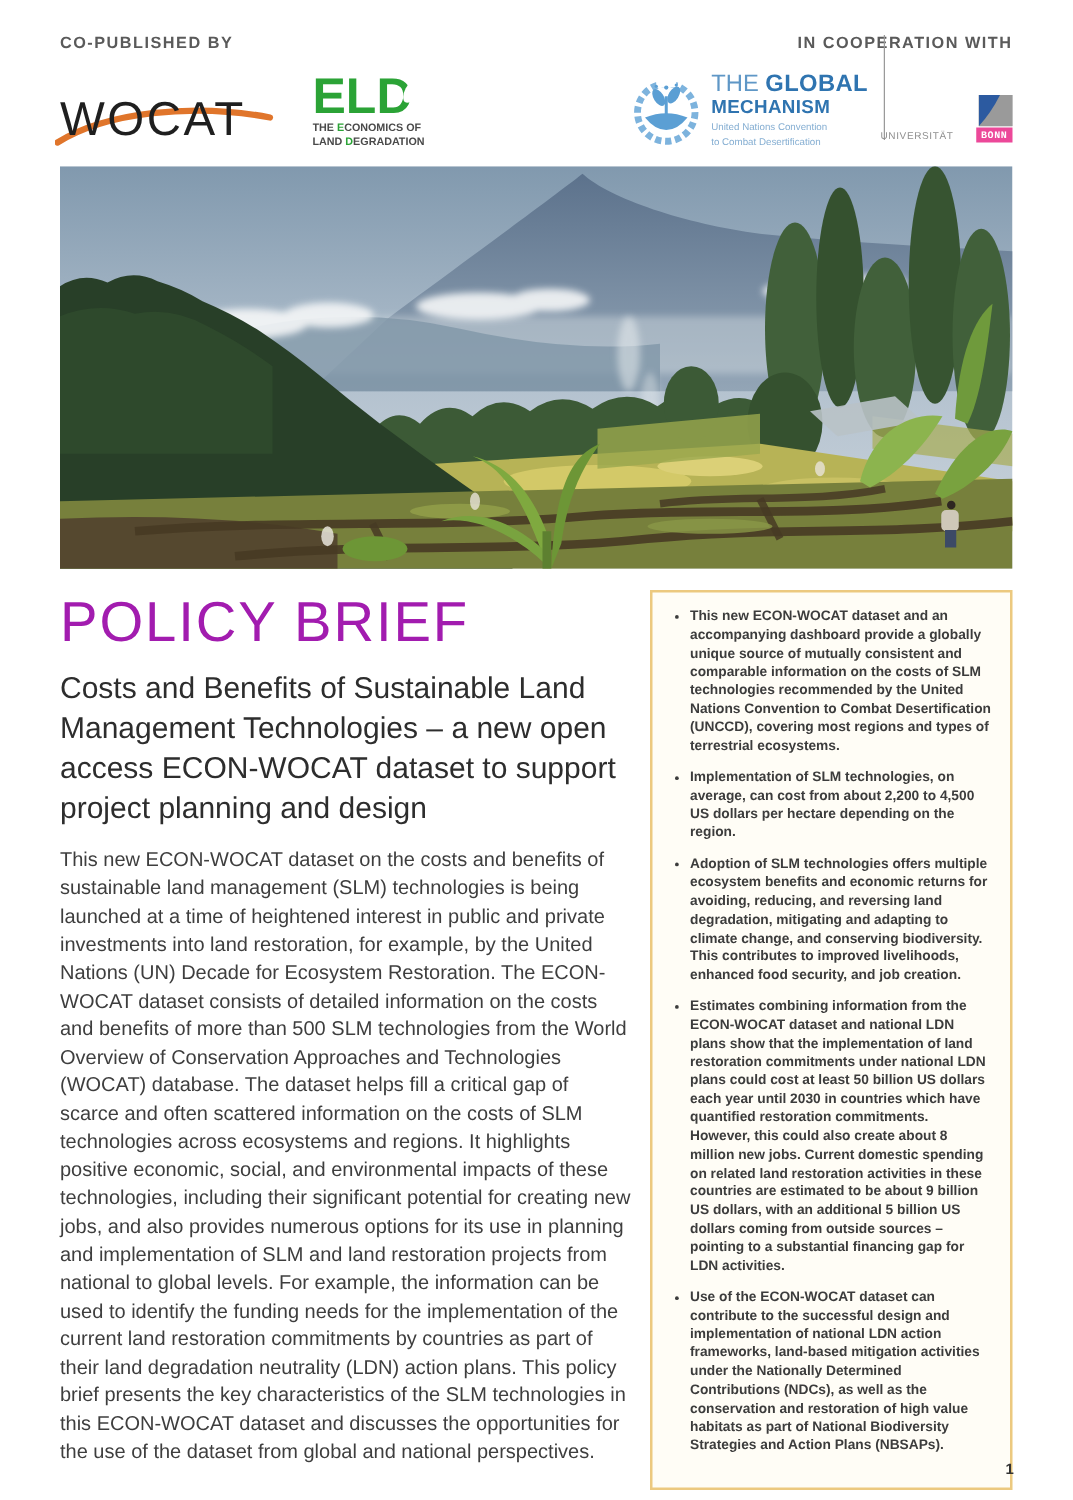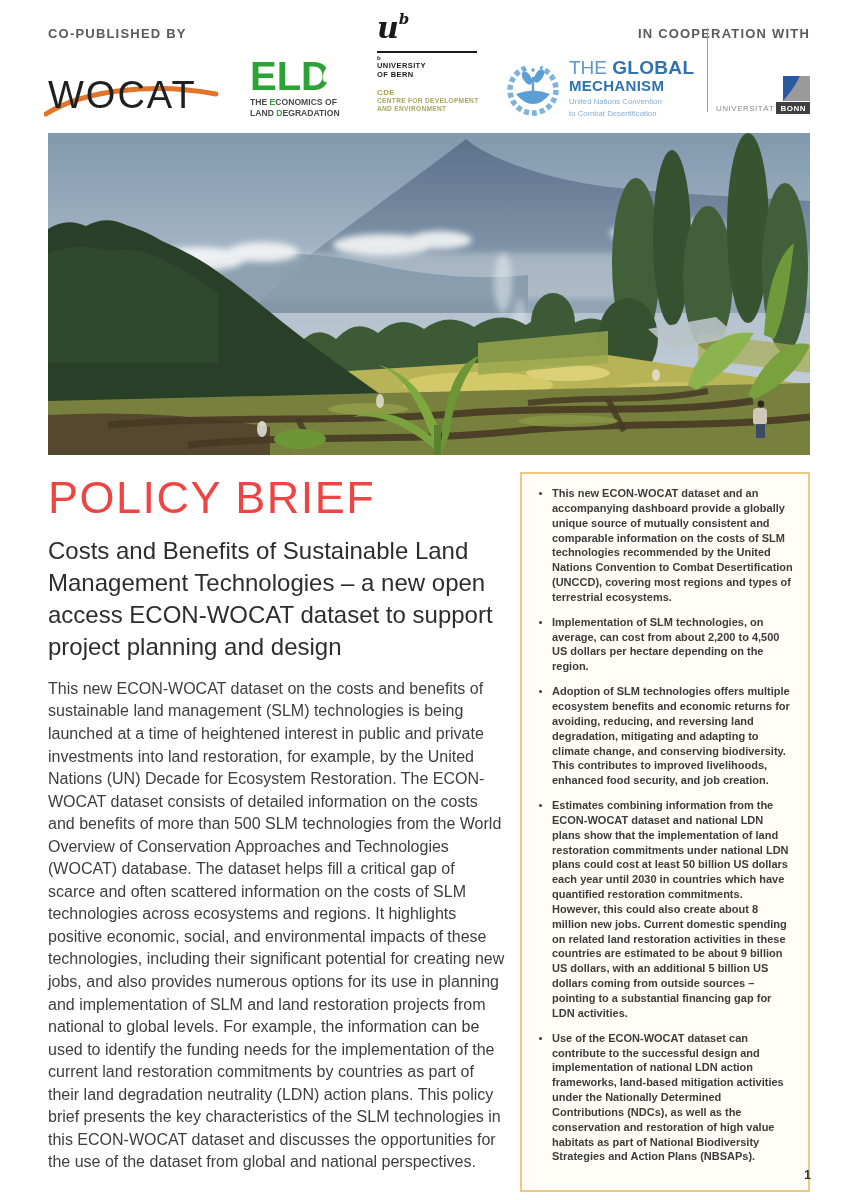--- a/index.html
+++ b/index.html
@@ -28,28 +28,28 @@
   .gm-text .l1{font-size:19px;color:#2f74b0;line-height:1.05;}
   .gm-text .l1 .thin{font-weight:400;color:#5f97c6;}
   .gm-text .l1 .bold, .gm-text .l2{font-weight:700;color:#2f74b0;letter-spacing:.3px;}
   .gm-text .l2{font-size:15px;line-height:1.05;}
   .gm-text .sub{font-size:7.8px;color:#85aed2;line-height:1.25;margin-top:3px;}
   .coop-divider{position:absolute;left:707px;top:28px;width:1px;height:84px;background:#9a9a9a;}
   .bonn-logo{position:absolute;right:48px;top:76px;width:86px;}
   .bonn-square{width:27px;height:25px;background:#9a9a9a;margin-left:auto;display:block;}
   .bonn-row{display:flex;align-items:center;justify-content:flex-end;margin-top:1px;}
   .bonn-universitat{font-size:8px;color:#8f8f8f;letter-spacing:.5px;font-weight:400;}
-  .bonn-name{font-size:8px;color:#fff;font-weight:700;background:#404040;padding:1.5px 4px;margin-left:2px;letter-spacing:.5px;}
+  .bonn-name{font-size:8px;color:#fff;font-weight:700;background:#ec4899;padding:1.5px 4px;margin-left:18px;letter-spacing:.5px;font-family:Liberation Mono, monospace;}
   
   .hero{position:absolute;left:48px;top:133px;width:762px;height:322px;}
   
   .main{position:absolute;left:48px;top:472px;width:762px;display:flex;align-items:flex-start;}
   .leftcol{width:458px;margin-right:14px;}
   .title{
-    font-size:45px;font-weight:400;color:#ef4444;letter-spacing:1.5px;
+    font-size:45px;font-weight:400;color:#a21caf;letter-spacing:1.5px;
     line-height:1.05;margin:2px 0 14px 0;
   }
   .subtitle{
     font-size:24px;font-weight:400;color:#2d2d2d;line-height:1.33;margin:0 0 15px 0;
   }
   .bodytext{
     font-size:16px;color:#3e3e3e;line-height:1.41;margin:0;text-align:left;
   }
   .keybox{
     box-sizing:border-box;width:290px;min-height:666px;
@@ -83,30 +83,20 @@
   <div class="eld-logo">
     <svg width="118" height="62" viewBox="0 0 118 62">
       <text x="0" y="34" font-family="Liberation Sans, sans-serif" font-size="40" font-weight="bold" letter-spacing="0" fill="#2ba336">ELD</text>
       <ellipse cx="79" cy="17" rx="5" ry="10" transform="rotate(28 79 17)" fill="#ffffff"></ellipse>
       <path d="M79,27 Q76,32 74,35" stroke="#ffffff" stroke-width="2" fill="none"></path>
       <text x="0" y="49" font-family="Liberation Sans, sans-serif" font-size="8.6" font-weight="bold" fill="#4a4a4a"><tspan>THE </tspan><tspan fill="#2ba336">E</tspan><tspan>CONOMICS OF</tspan></text>
       <text x="0" y="60" font-family="Liberation Sans, sans-serif" font-size="8.6" font-weight="bold" fill="#4a4a4a"><tspan>LAND </tspan><tspan fill="#2ba336">D</tspan><tspan>EGRADATION</tspan></text>
     </svg>
   </div>
 
-  <div class="unibe-logo">
-    <div class="unibe-ub"><span>u</span><span class="sup">b</span></div>
-    <div class="unibe-rule"></div>
-    <div class="unibe-tinyb">b</div>
-    <div class="unibe-line">UNIVERSITY</div>
-    <div class="unibe-line">OF BERN</div>
-    <div class="cde-name">CDE</div>
-    <div class="cde-line">CENTRE FOR DEVELOPMENT</div>
-    <div class="cde-line">AND ENVIRONMENT</div>
-  </div>
 
   <div class="gm-logo">
     <svg width="56" height="56" viewBox="0 0 56 56">
       <circle cx="28" cy="29" r="23" fill="none" stroke="#7db3dd" stroke-width="5.5" stroke-dasharray="5 3"></circle>
       <rect x="20" y="0" width="16" height="9" fill="#ffffff"></rect>
       <circle cx="28" cy="29" r="17.5" fill="#ffffff"></circle>
       <path d="M11,33 Q28,26 45,33 Q37,43 28,43 Q19,43 11,33 Z" fill="#5b9fd4"></path>
       <path d="M28,32 L28,16" stroke="#5b9fd4" stroke-width="2.4"></path>
       <ellipse cx="22" cy="17" rx="4" ry="7.5" transform="rotate(-32 22 17)" fill="#5b9fd4"></ellipse>
       <ellipse cx="34" cy="15" rx="4" ry="7.5" transform="rotate(32 34 15)" fill="#5b9fd4"></ellipse>

